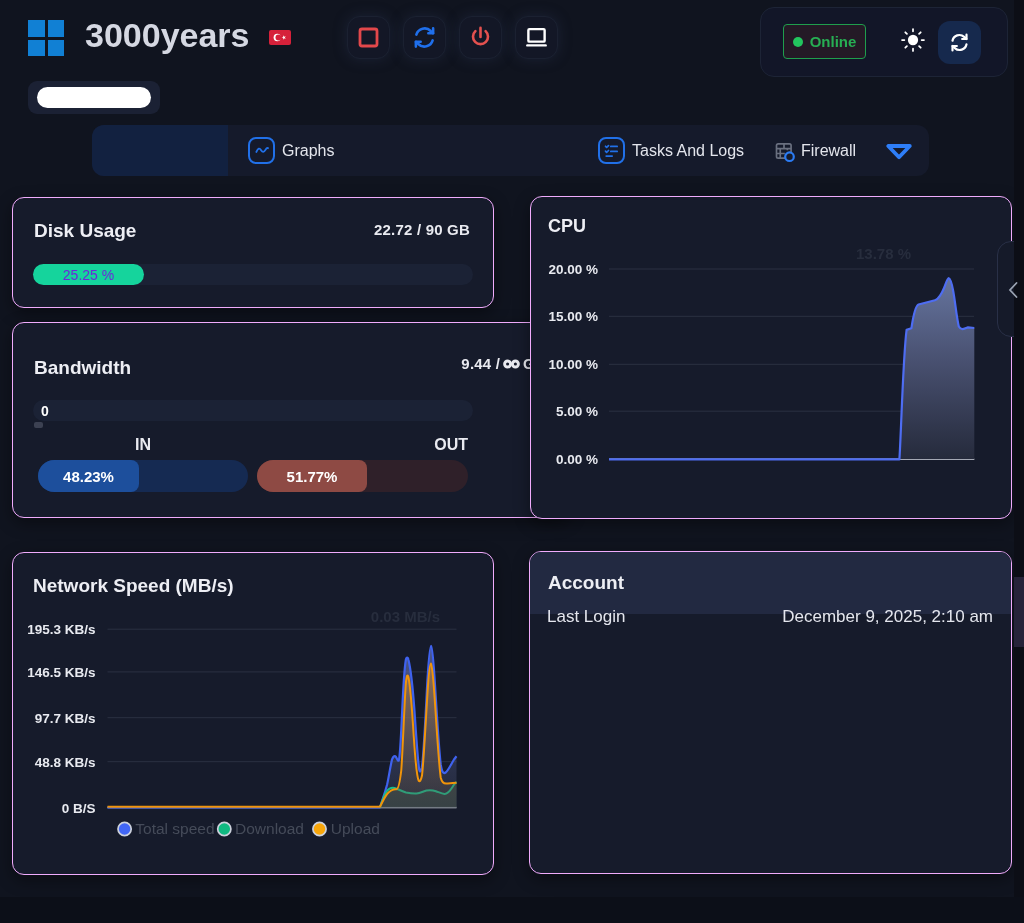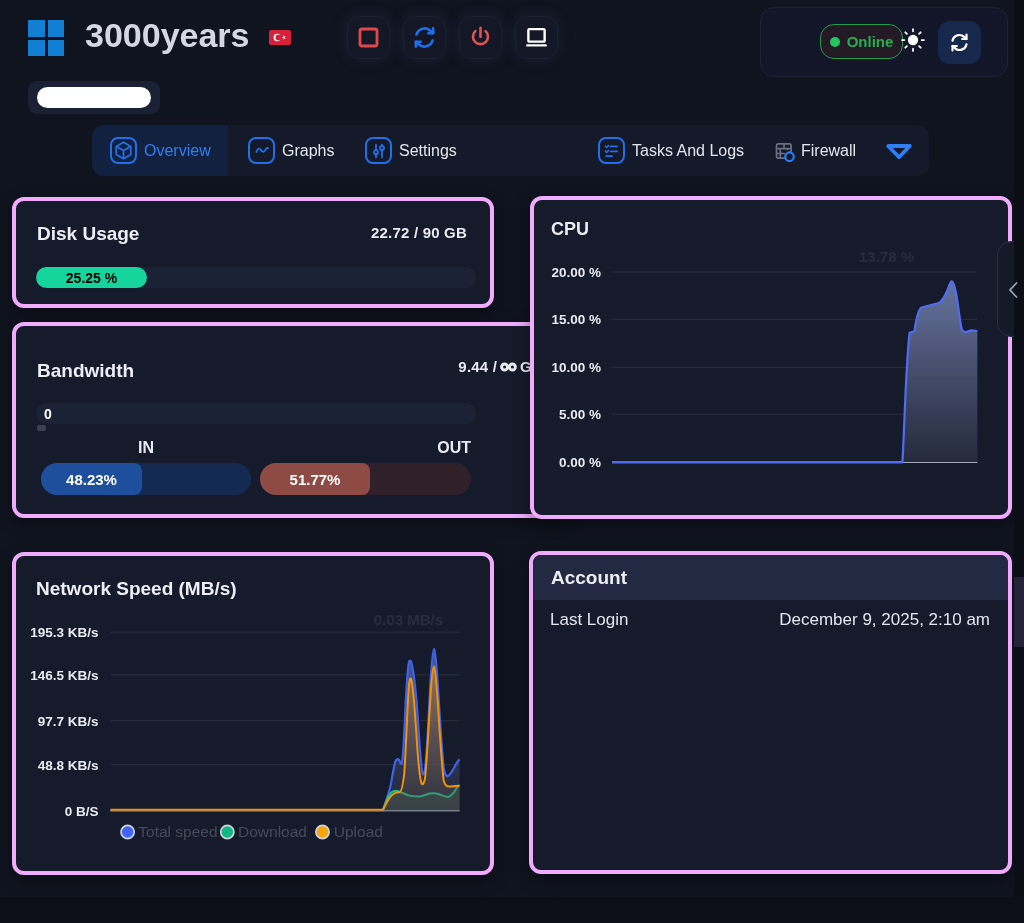--- a/index.html
+++ b/index.html
@@ -11,57 +11,57 @@
   position:relative;
 }
 .abs { position:absolute; }
 
 .logo { position:absolute; left:28px; top:20px; width:36px; height:36px; }
 .logo div { position:absolute; width:16.5px; height:16.5px; background:#1180d4; }
 .title { position:absolute; left:85px; top:16px; font-size:34px; font-weight:bold; color:#d5d8e2; }
 .flag { position:absolute; left:269px; top:30px; width:22px; height:15px; }
 .hbtn { position:absolute; top:16px; width:43px; height:43px; background:#131726; border:1px solid #1b2131; border-radius:13px; display:flex; align-items:center; justify-content:center; box-shadow:0 0 14px rgba(50,60,95,.35); }
 .rightpanel { position:absolute; left:760px; top:7px; width:248px; height:70px; background:#121628; border:1px solid #1d2436; border-radius:14px; }
-.online { position:absolute; left:22px; top:16px; width:83px; height:35px; border:1px solid #1f9e4d; border-radius:14px; background:#241a26; display:flex; align-items:center; justify-content:center; gap:7px;margin-left:37px; }
+.online { position:absolute; left:22px; top:16px; width:83px; height:35px; border:1px solid #1f9e4d; border-radius:4px; background:#241a26; display:flex; align-items:center; justify-content:center; gap:7px; }
 .online .dot { width:10px; height:10px; border-radius:50%; background:#22c55e; }
 .online span { color:#27ae53; font-size:15px; font-weight:bold; }
 .refbtn { position:absolute; left:177px; top:13px; width:43px; height:43px; background:#16294d; border-radius:12px; display:flex; align-items:center; justify-content:center; }
 
 .redactbox { position:absolute; left:28px; top:81px; width:132px; height:33px; background:#1b2134; border-radius:9px; }
 .redact { position:absolute; left:9px; top:6px; width:114px; height:21px; background:#ffffff; border-radius:11px; }
 
 .nav { position:absolute; left:92px; top:125px; width:837px; height:51px; background:#151a2b; border-radius:12px; }
 .activebg { position:absolute; left:0; top:0; width:136px; height:51px; background:#122140; border-radius:12px 0 0 12px; }
 .tab { position:absolute; top:0; height:51px; display:flex; align-items:center; gap:7px; font-size:16px; color:#e3e5ec; white-space:nowrap; }
 .tab.blue { color:#2f7ff5; }
 .navicon { width:27px; height:27px; border:2px solid #2170e8; border-radius:8px; display:flex; align-items:center; justify-content:center; flex:none; }
 
-.card { position:absolute; background:#161b2b; border:4px solid #f0abfc; border-radius:12px; box-shadow:0 5px 16px rgba(0,0,0,.4); }
+.card { position:absolute; background:#161b2b; border:1px solid #f0abfc; border-radius:12px; box-shadow:0 5px 16px rgba(0,0,0,.4); }
 .cardtitle { position:absolute; font-size:19px; font-weight:bold; color:#edeef4; }
 .rightval { position:absolute; font-size:15px; font-weight:bold; color:#e9eaf0; letter-spacing:0.2px; }
 #disk { left:12px; top:197px; width:482px; height:111px; }
 #band { left:12px; top:322px; width:558px; height:196px; }
 #net  { left:12px; top:552px; width:482px; height:323px;text-align:center; }
 #cpu  { left:530px; top:196px; width:482px; height:323px; }
 #acct { left:529px; top:551px; width:483px; height:323px; overflow:hidden; }
 
 .ptrack { position:absolute; left:20px; top:66px; width:440px; height:21px; background:#1b2235; border-radius:11px; }
-.pfill { position:absolute; left:0; top:0; height:21px; width:111px; background:#15d49c; border-radius:11px; display:flex; align-items:center; justify-content:center; color:#000000; font-size:14px; font-weight:bold; }
+.pfill { position:absolute; left:0; top:0; height:21px; width:111px; background:#15d49c; border-radius:11px; display:flex; align-items:center; justify-content:center; color:#6d28d9; font-size:14px; font-weight:normal; }
 
 .bwtrack { position:absolute; left:20px; top:77px; width:440px; height:21px; background:#1b2235; border-radius:11px; }
 .bwzero { position:absolute; left:8px; top:3px; font-size:14px; font-weight:bold; color:#fff; }
 .iolabel { position:absolute; top:113px; font-size:16px; font-weight:bold; color:#e9eaf0; }
 .iobar { position:absolute; top:137px; height:32px; border-radius:16px; overflow:hidden; }
 .iobar .fill { position:absolute; left:0; top:0; bottom:0; display:flex; align-items:center; justify-content:center; color:#fff; font-size:15px; font-weight:bold; border-radius:8px; }
 #inbar { left:25px; width:210px; background:#152a52; }
 #inbar .fill { width:101px; background:#1d4f9c; }
 #outbar { left:244px; width:211px; background:#2f2029;padding-left:48px; }
 #outbar .fill { width:110px; background:#8e4a44; }
 
-.accthead { position:absolute; left:0; top:0; width:100%; height:45px; background:#222941; display:flex; align-items:center; padding-left:18px; font-size:19px; font-weight:bold; color:#edeef4; }
+.accthead { position:absolute; left:0; top:0; width:100%; height:62px; background:#222941; display:flex; align-items:center; padding-left:18px; font-size:19px; font-weight:bold; color:#edeef4; }
 .acctrow { position:absolute; left:17px; right:18px; top:55px; display:flex; justify-content:space-between; font-size:17px; color:#e4e6ee; }
 
 .sidetab { position:absolute; left:997px; top:241px; width:40px; height:96px; background:#151a29; border:1px solid #293047; border-radius:14px; }
 .scrollstrip { position:absolute; left:1014px; top:0; width:10px; height:923px; background:#0c0e16; }
 .scrollthumb { position:absolute; left:1014px; top:577px; width:10px; height:70px; background:#262339; }
 .botbar { position:absolute; left:0; top:897px; width:1024px; height:26px; background:#0c0f18; }
 svg.icon { display:block; }
 </style>
 </head>
 <body>
@@ -135,49 +135,27 @@
       </svg>
     </div>
   </div>
 
   <div class="redactbox">
     <div class="redact"></div>
   </div>
 
   <div class="nav">
     <div class="activebg"></div>
-    <div class="tab blue" style="left:18px">
-      <span class="navicon">
-        <svg width="21" height="21" viewBox="0 0 24 24" fill="none" stroke="#2170e8" stroke-width="2" stroke-linejoin="round">
-          <path d="M12 2.5l8.3 4.8v9.4L12 21.5l-8.3-4.8V7.3L12 2.5z"></path>
-          <path d="M12 12l8.3-4.8M12 12v9.5M12 12L3.7 7.2"></path>
-        </svg>
-      </span>
-      Overview
-    </div>
     <div class="tab" style="left:156px">
       <span class="navicon">
         <svg width="18" height="18" viewBox="0 0 24 24" fill="none" stroke="#2170e8" stroke-width="2.5" stroke-linecap="round" stroke-linejoin="round">
           <path d="M4.5 13.2c2.3-5 4.2-5.6 6.3-2.3 2 3.1 3.8 3 5.8-0.4 1.3-2.2 2.3-2.9 3.4-2.3"></path>
         </svg>
       </span>
       Graphs
-    </div>
-    <div class="tab" style="left:273px">
-      <span class="navicon">
-        <svg width="18" height="18" viewBox="0 0 24 24" fill="none" stroke="#2170e8" stroke-width="2.4" stroke-linecap="round">
-          <line x1="8" y1="3.5" x2="8" y2="11"></line>
-          <line x1="8" y1="16" x2="8" y2="20.5"></line>
-          <circle cx="8" cy="13.5" r="2.7"></circle>
-          <line x1="16" y1="3.5" x2="16" y2="5.5"></line>
-          <line x1="16" y1="10.5" x2="16" y2="20.5"></line>
-          <circle cx="16" cy="8" r="2.7"></circle>
-        </svg>
-      </span>
-      Settings
     </div>
     <div class="tab" style="left:506px">
       <span class="navicon">
         <svg width="17" height="17" viewBox="0 0 24 24" fill="none" stroke="#2170e8" stroke-width="2.4" stroke-linecap="round" stroke-linejoin="round">
           <path d="M3.5 6l1.6 1.6L7.8 5"></path>
           <line x1="11" y1="6.3" x2="20" y2="6.3"></line>
           <path d="M3.5 13l1.6 1.6L7.8 12"></path>
           <line x1="11" y1="13.3" x2="20" y2="13.3"></line>
           <line x1="4.5" y1="19.8" x2="13" y2="19.8"></line>
         </svg>

